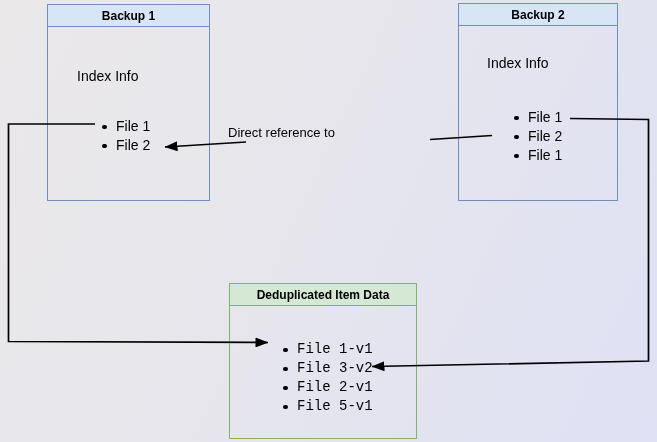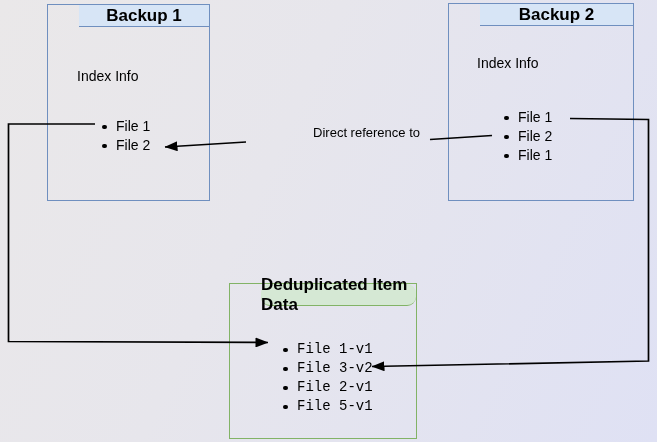--- a/index.html
+++ b/index.html
@@ -20,25 +20,24 @@
   .box-blue  { border: 1px solid #6f8fbf; }
   .box-green { border: 1px solid #82b366; }
   .box-header {
     position: absolute;
     top: 0; left: 0; right: 0;
     height: 21px;
     display: flex;
     align-items: center;
     justify-content: center;
     font-weight: bold;
-    font-size: 17px;
-    margin-left: 31px;
+    font-size: 12px;
   }
   .box-blue  .box-header { background: #d7e5f6; border-bottom: 1px solid #6f8fbf; }
-  .box-green .box-header { background: #d5e8d4; border-bottom: 1px solid #82b366; border-radius: 9px; }
+  .box-green .box-header { background: #d5e8d4; border-bottom: 1px solid #82b366; }
   .subtitle {
     position: absolute;
     font-size: 14px;
     line-height: 18px;
     white-space: nowrap;
   }
   ul.filelist {
     position: absolute;
     margin: 0;
     padding: 0;
@@ -59,21 +58,21 @@
     width: 4.5px;
     height: 4.5px;
     border-radius: 50%;
     background: #000;
   }
   .annotation {
     position: absolute;
     left: 228px;
     top: 124px;
     width: 192px;
-    text-align: right;
+    text-align: left;
     font-size: 13px;
     line-height: 17px;
     z-index: 3;
   }
   svg.connectors {
     position: absolute;
     inset: 0;
     z-index: 2;
     pointer-events: none;
   }
@@ -88,21 +87,21 @@
 
     <div class="box box-blue" style="left:47px; top:4px; width:163px; height:197px;">
       <div class="box-header">Backup 1</div>
       <div class="subtitle" style="left:29px; top:62px;">Index Info</div>
       <ul class="filelist" style="left:53px; top:112px;">
         <li>File 1</li>
         <li>File 2</li>
       </ul>
     </div>
 
-    <div class="box box-blue" style="left:448px; top:3px; width:186px; height:198px;">
+    <div class="box box-blue" style="left:458px; top:3px; width:160px; height:198px;">
       <div class="box-header">Backup 2</div>
       <div class="subtitle" style="left:28px; top:50px;">Index Info</div>
       <ul class="filelist" style="left:54px; top:104px;">
         <li>File 1</li>
         <li>File 2</li>
         <li>File 1</li>
       </ul>
     </div>
 
     <div class="box box-green" style="left:229px; top:283px; width:188px; height:156px;">

